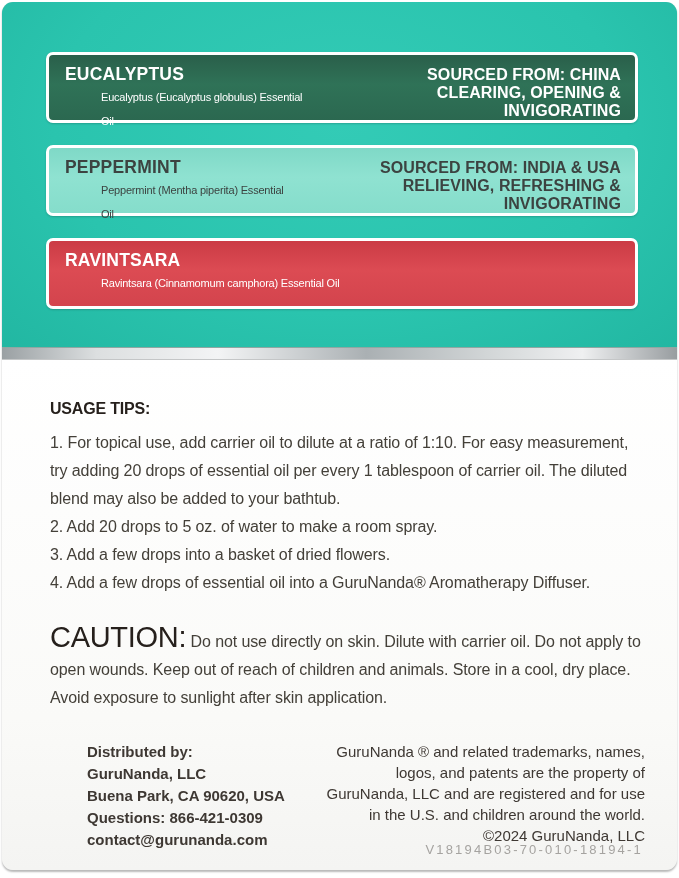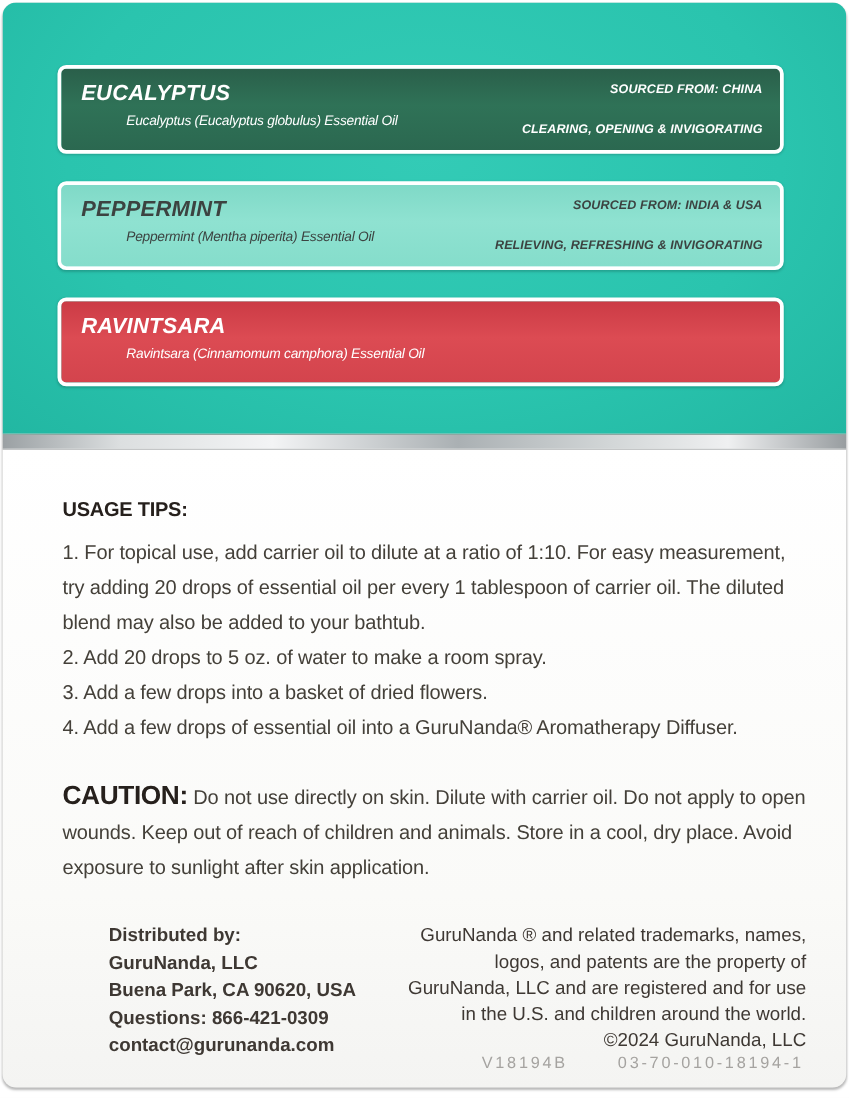--- a/index.html
+++ b/index.html
@@ -10,64 +10,63 @@
     position: absolute; left: 2px; top: 2px; width: 675px; height: 868px;
     border-radius: 11px; overflow: hidden;
     box-shadow: 0 2px 2px rgba(0,0,0,0.28), inset 2px 0 3px rgba(0,0,0,0.10), inset -2px 0 3px rgba(0,0,0,0.10);
     background: #fbfbfa;
   }
 
   
   .top-panel {
     height: 345px;
     background: radial-gradient(ellipse at 50% 35%, #33cbb6 0%, #2ac4ae 60%, #22b7a2 100%);
-    padding: 50px 50px 0 44px;
-    font-style: italic;
+    padding: 50px 39px 0 44px;
   }
   .oil-card {
     height: 71px; margin-bottom: 22px;
     border: 3px solid #ffffff; border-radius: 7px;
     display: flex; justify-content: space-between;
     padding: 8px 14px 9px 16px;
     box-shadow: 0 1px 2px rgba(0,0,0,0.18);
   }
   .oil-card.eucalyptus { background: linear-gradient(180deg, #2a5f4a 0%, #2f7257 45%, #2b6850 100%); color: #ffffff; }
   .oil-card.peppermint { background: linear-gradient(180deg, #7fd9c7 0%, #8fe2d1 45%, #85ddcb 100%); color: #3c4341; }
   .oil-card.ravintsara { background: linear-gradient(180deg, #cb3b45 0%, #dc4b53 45%, #d3444d 100%); color: #ffffff; }
   .oil-left { display: flex; flex-direction: column; }
   .oil-name { font-size: 17.5px; font-weight: bold; letter-spacing: 0.2px; line-height: 22px; }
   .oil-botanical { font-size: 11px; line-height: 24px; letter-spacing: -0.2px; margin-left: 36px; }
   .oil-right { display: flex; flex-direction: column; justify-content: space-between; align-items: flex-end; text-align: right; padding: 3px 0 2px; }
-  .oil-source, .oil-benefits { font-size: 10px; font-weight: bold; letter-spacing: 0.1px; }
+  .oil-source, .oil-benefits { font-size: 16px; font-weight: bold; letter-spacing: 0.1px; }
 
   
   .divider {
     height: 13px;
     background: linear-gradient(90deg, #9aa0a3 0%, #dcdfe0 14%, #f3f4f5 32%, #aab0b3 54%, #d2d6d7 72%, #eff0f1 86%, #989da0 100%);
     border-top: 1px solid #8fa7a2; border-bottom: 1px solid #c4c6c7;
   }
 
   
   .bottom-panel {
     position: relative; height: 510px;
     background: linear-gradient(180deg, #ffffff 0%, #fafaf8 70%, #f4f4f2 100%);
     padding: 40px 32px 0 48px;
     color: #43403c;
   }
   .usage-heading { font-size: 16px; font-weight: bold; color: #26201c; letter-spacing: -0.2px; margin-bottom: 11px; }
   .tip { font-size: 16px; line-height: 28px; letter-spacing: -0.1px; color: #444039; }
   .caution-para { margin-top: 26px; font-size: 16px; line-height: 28px; letter-spacing: -0.1px; color: #444039; }
-  .caution-label { font-size: 21px; font-weight: bold; color: #26201c; letter-spacing: -0.3px; }
+  .caution-label { font-size: 29px; font-weight: normal; color: #26201c; letter-spacing: -0.3px; }
 
   .footer-row { display: flex; justify-content: space-between; margin-top: 29px; margin-left: 37px; }
   .distributor { font-size: 15px; font-weight: bold; line-height: 22px; color: #3e3833; }
   .legal { text-align: right; font-size: 15px; line-height: 21px; color: #3e3833; }
   .legal div, .distributor div { white-space: nowrap; }
 
-  .codes { position: absolute; right: 34px; bottom: 13px; display: flex; gap: 40px; color: #a5a3a0; font-size: 13px; letter-spacing: 2.2px; }
+  .codes { position: absolute; right: 34px; bottom: 13px; display: flex; color: #a5a3a0; font-size: 13px; letter-spacing: 2.2px; }
 </style>
 </head>
 <body>
 
 <div class="stage">
   <div class="package">
 
     <div class="top-panel">
 
       <div class="oil-card eucalyptus">

